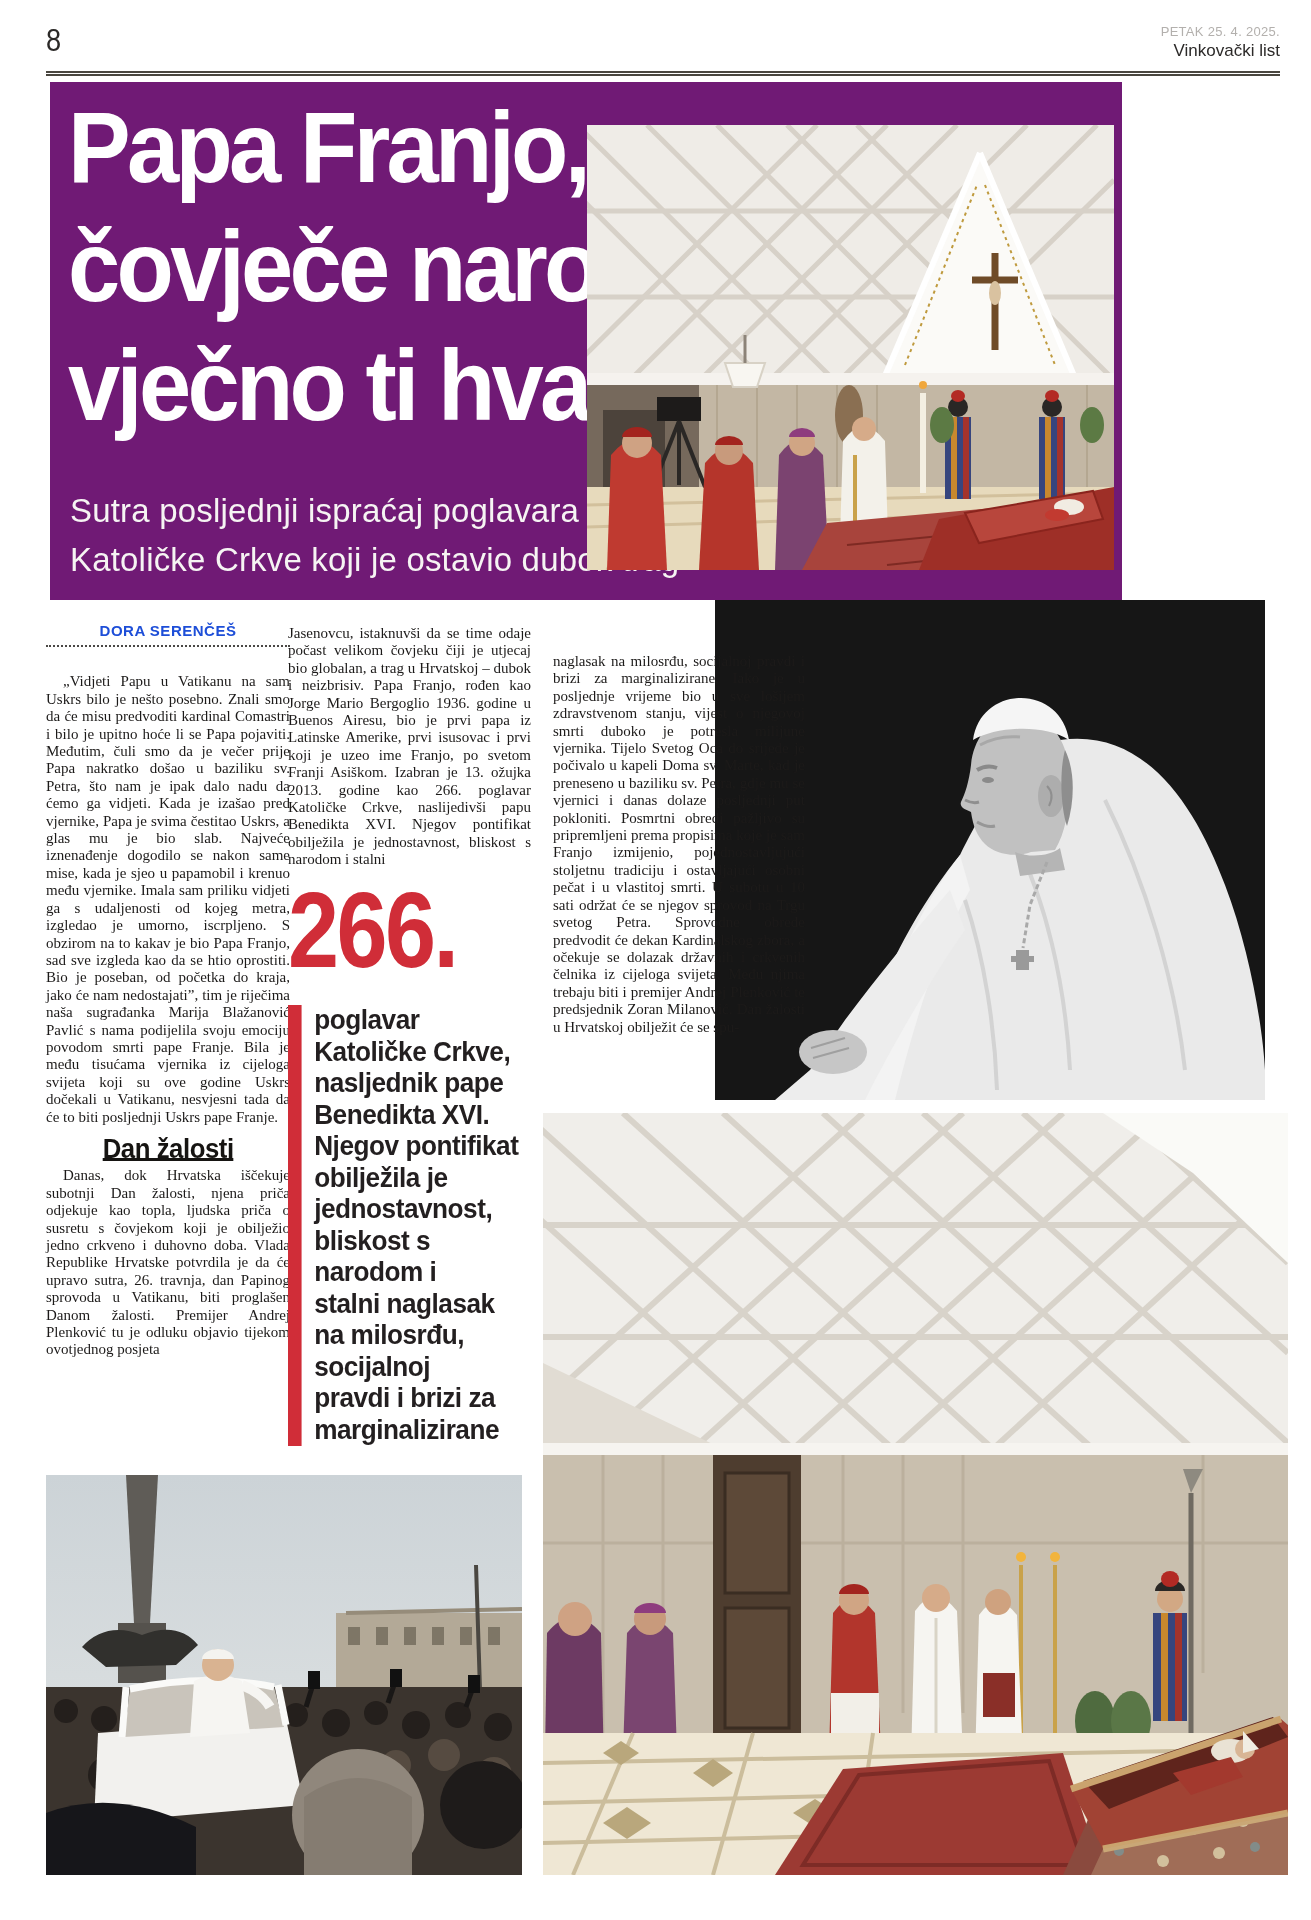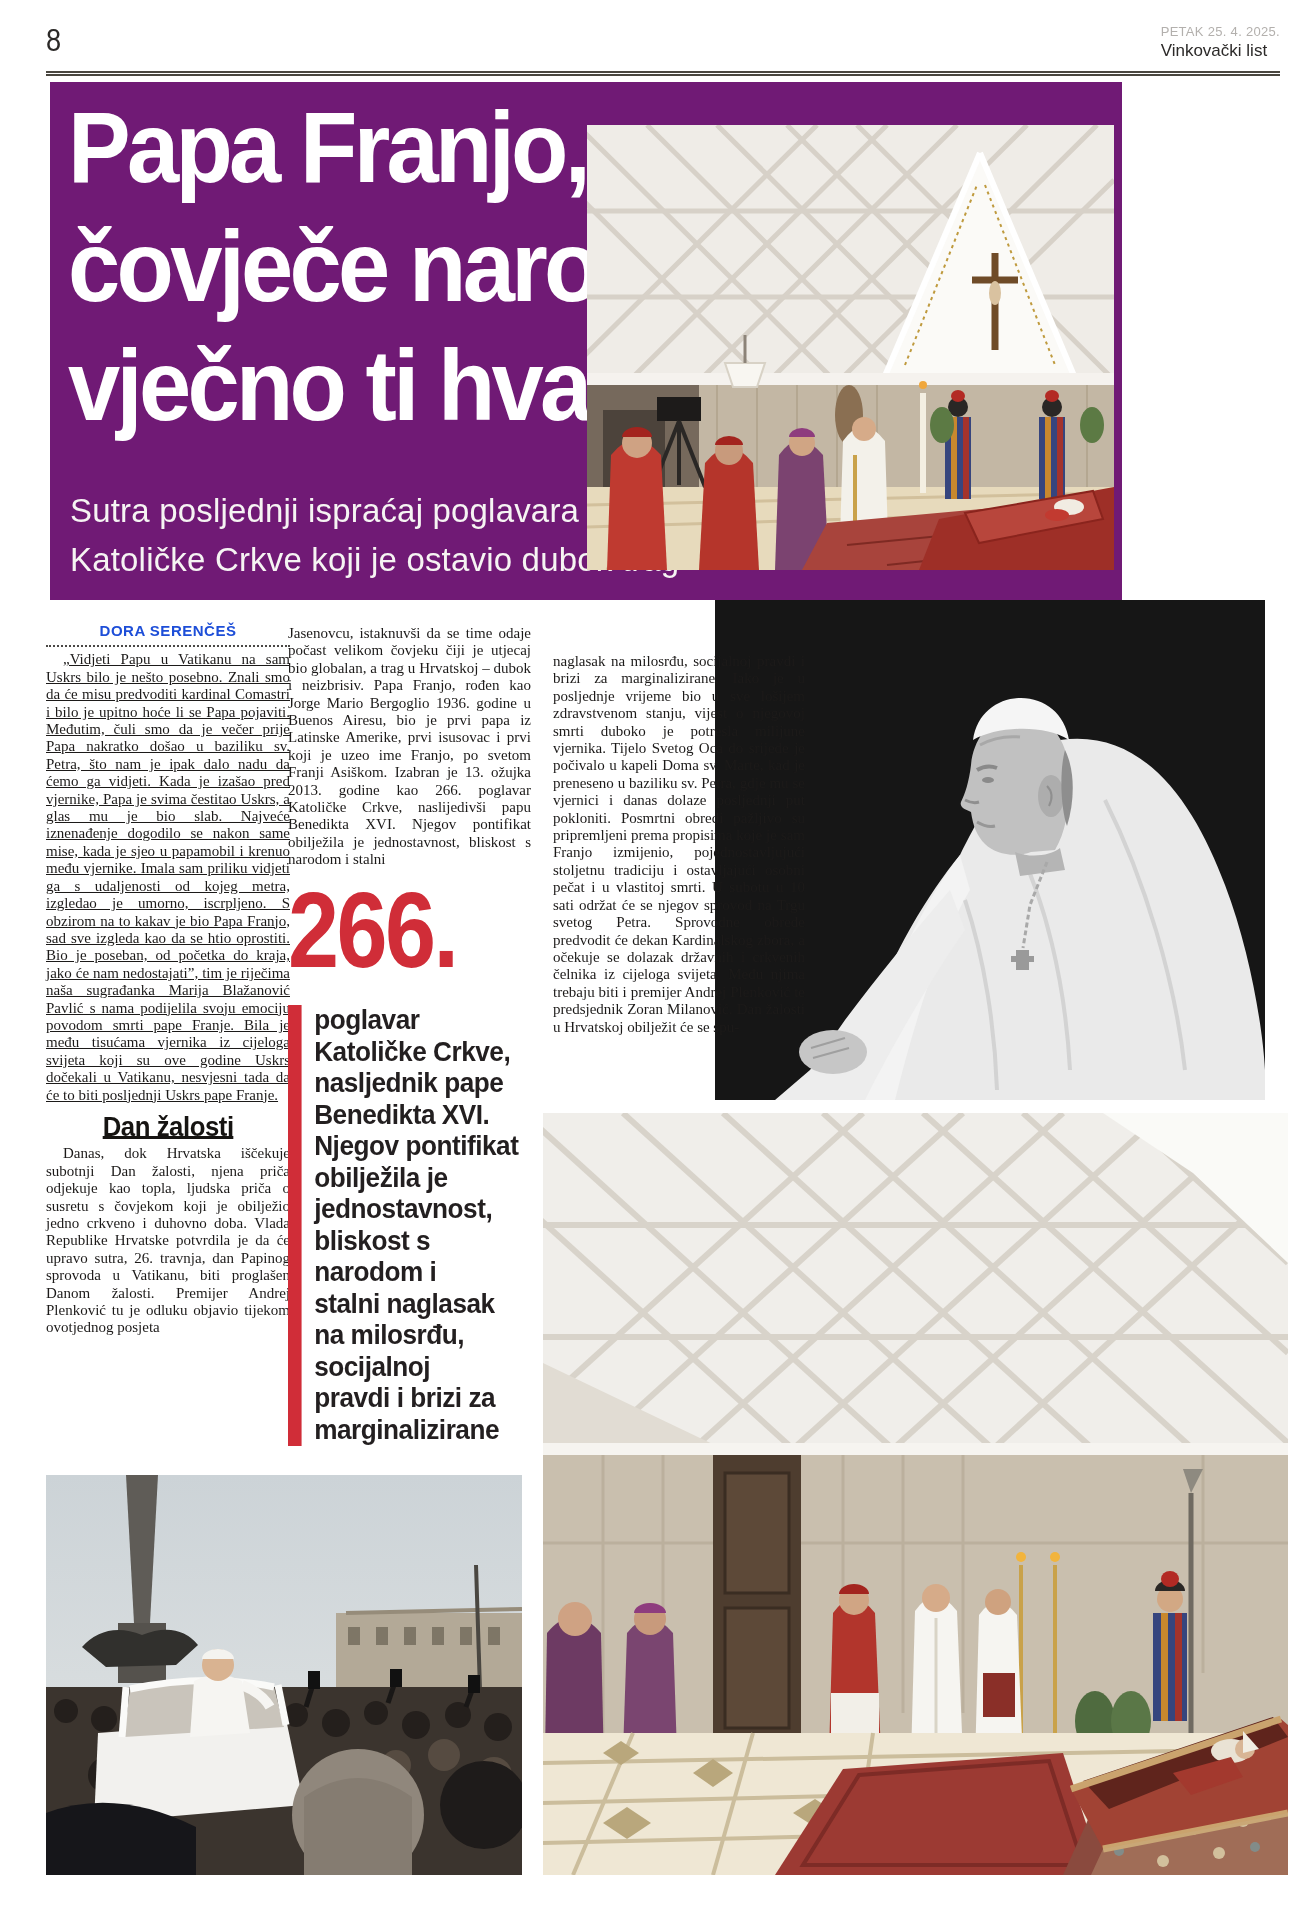--- a/index.html
+++ b/index.html
@@ -7,21 +7,21 @@
     position:relative;width:1311px;height:1920px;margin:0 auto;
     background:#ffffff;overflow:hidden;
     font-family:"Liberation Serif",serif;color:#1c1a19;
   }
   
   .page-number{
     position:absolute;left:46px;top:22px;
     font-family:"Liberation Sans",sans-serif;font-size:32px;font-weight:400;
     color:#2b2927;transform:scaleX(.85);transform-origin:left top;
   }
-  .header-right{position:absolute;right:31px;top:24px;text-align:left;
+  .header-right{position:absolute;right:31px;top:24px;text-align:right;
     font-family:"Liberation Sans",sans-serif;}
   .issue-date{font-size:13px;color:#b3b0ad;letter-spacing:.3px;}
   .publication-name{font-size:17px;font-weight:normal;color:#2c2a29;margin-top:2px;}
   .header-rule{
     position:absolute;left:46px;right:31px;top:71px;height:5px;
     background:linear-gradient(#49463f 0 2px,#ffffff 2px 3px,#49463f 3px 5px);
   }
   
   .headline-block{
     position:absolute;left:50px;top:82px;width:1072px;height:518px;
@@ -49,21 +49,21 @@
   .col{position:absolute;font-size:15px;line-height:17.4px;text-align:justify;}
   .col-1{left:46px;top:622px;width:244px;}
   .col-2{left:288px;top:625px;width:243px;}
   .col-3{left:553px;top:653px;width:252px;}
   .byline{
     text-align:center;font-family:"Liberation Sans",sans-serif;
     font-weight:bold;font-size:15px;letter-spacing:.5px;color:#1d4ed8;
   }
   .byline-rule{border-bottom:2px dotted #4a4845;margin:6px 0 0;}
   .col p{margin:0;}
-  .col .first{margin-top:4px;text-decoration:underline;}
+  .col .first{margin-top:26px;}
   .indent{text-indent:17px;}
   .subheading{
     text-align:center;margin:14px 0 6px;
     font-family:"Liberation Sans",sans-serif;
   }
   .subheading span{
     display:inline-block;font-weight:bold;font-size:28px;letter-spacing:-.5px;
     color:#161412;border-bottom:3px solid #161412;padding-bottom:1px;
     transform:scaleX(.92);
   }

